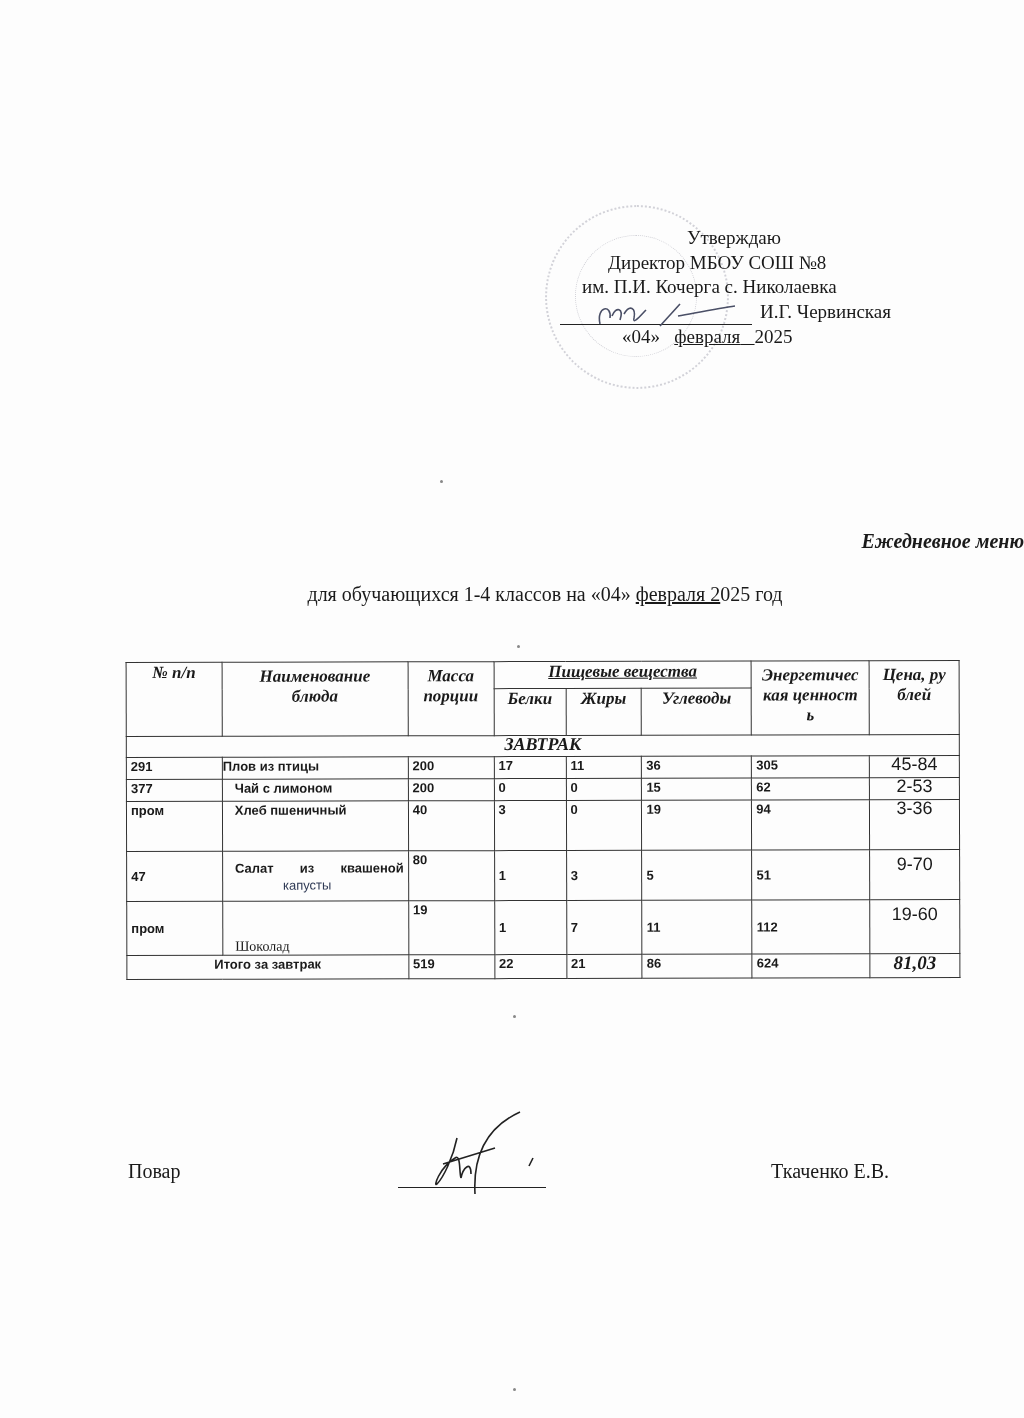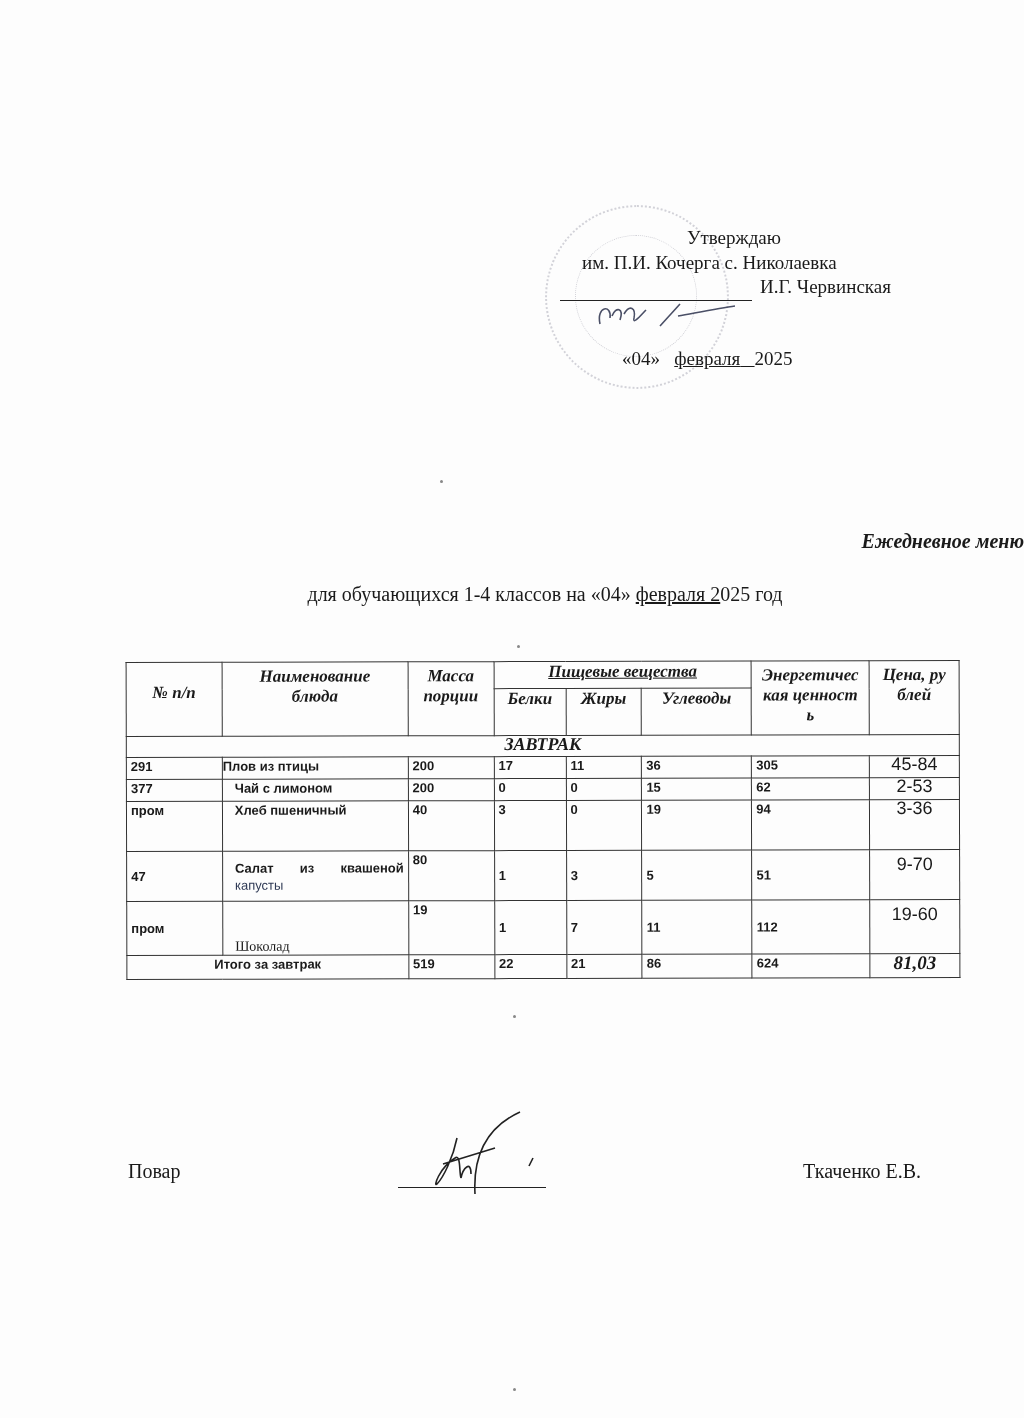--- a/index.html
+++ b/index.html
@@ -10,21 +10,21 @@
   }
   .approve {
     position: absolute; left: 560px; top: 226px; width: 400px;
     font-size: 19px; line-height: 24.5px;
   }
   .approve div { white-space: nowrap; }
   .ap-l1 { padding-left: 127px; }
   .ap-l2 { padding-left: 48px; }
   .ap-l3 { padding-left: 22px; }
   .ap-l4 { padding-left: 0; }
-  .ap-l5 { padding-left: 62px; margin-top: 46px; }
+  .ap-l5 { padding-left: 62px; }
   .sigline { display: inline-block; width: 192px; border-bottom: 1px solid #222; margin-right: 8px; }
   .u { text-decoration: underline; }
   .stamp {
     position: absolute; left: 545px; top: 205px; width: 180px; height: 180px;
     border: 2px dotted #c8c8d0; border-radius: 50%; opacity: .8;
   }
   .stamp-inner {
     position: absolute; left: 575px; top: 235px; width: 120px; height: 120px;
     border: 1.5px dotted #d0d0d6; border-radius: 50%;
   }
@@ -45,37 +45,38 @@
   table.menu td, table.menu th { border: 1.6px solid #333; padding: 0 4px; vertical-align: top; }
   th { font-family: "Liberation Serif", serif; font-style: italic; font-weight: bold; font-size: 17px; line-height: 20px; text-align: center; }
   .hdr1 th { height: 26px; }
   .hdr2 th { height: 46px; }
   .group-ttl { text-decoration: underline; }
   td { font-size: 13px; font-weight: bold; line-height: 17px; }
   .section td { font-family: "Liberation Serif", serif; font-style: italic; font-size: 18px; text-align: center; height: 20px; padding: 0; }
   .price { font-size: 18px; font-weight: normal; text-align: center; }
   .total-price { font-family: "Liberation Serif", serif; font-style: italic; font-size: 19px; text-align: center; }
   .name-wide { text-align: justify; text-align-last: justify; }
-  .name-sub { font-weight: normal; color: #2f3a55; }
+  .name-sub { font-weight: normal; color: #2f3a55; margin-left: 48px; }
   .cook {
     position: absolute; top: 1160px; font-size: 20px;
   }
   .cook-label { left: 128px; }
-  .cook-name { left: 803px; }
+  .cook-name { left: 771px; }
   .cook-line { position: absolute; left: 398px; top: 1187px; width: 148px; border-top: 1.5px solid #222; }
   .sig2 { position: absolute; left: 425px; top: 1108px; }
   .dot { position: absolute; width: 3px; height: 3px; background: #888; border-radius: 50%; }
 </style>
 </head>
 <body>
 
 <div class="stamp"></div>
 <div class="stamp-inner"></div>
 <div class="approve">
   <div class="ap-l1">Утверждаю</div>
+  <div class="ap-l2">Директор МБОУ СОШ №8</div>
   <div class="ap-l3">им. П.И. Кочерга с. Николаевка</div>
   <div class="ap-l4"><span class="sigline">&nbsp;</span><span>И.Г. Червинская</span></div>
   <div class="ap-l5"><span>«04»</span>&nbsp;&nbsp;&nbsp;<span class="u"><span>февраля</span>&nbsp;&nbsp;&nbsp;</span><span>2025</span></div>
 </div>
 <svg class="sig1" width="150" height="40">
   <path d="M10 28 C 6 10, 22 8, 20 22 M22 20 C 26 10, 34 12, 30 24 M34 18 C 40 8, 46 12, 44 22 C 42 30, 52 18, 56 14 M70 30 L 90 8 M88 20 C 110 16, 130 12, 145 10" fill="none" stroke="#4a4f66" stroke-width="1.6"></path>
 </svg>
 
 <div class="title">Ежедневное меню</div>
 <div class="subtitle"><span>для обучающихся 1-4 классов на «04» </span><span class="u">февраля 2</span><span>025 год</span></div>
@@ -86,21 +87,21 @@
       <col style="width:186px">
       <col style="width:86px">
       <col style="width:72px">
       <col style="width:76px">
       <col style="width:110px">
       <col style="width:118px">
       <col style="width:90px">
   </colgroup>
   <tbody>
       <tr class="hdr1">
-    <th rowspan="2" style="vertical-align:top;padding-top:20px">№ п/п</th>
+    <th rowspan="2" style="vertical-align:top;padding-top:0">№ п/п</th>
     <th rowspan="2" style="vertical-align:top;padding:4px 12px 0">Наименование блюда</th>
     <th rowspan="2" style="vertical-align:top;padding-top:4px">Масса порции</th>
     <th colspan="3"><span class="group-ttl">Пищевые вещества</span></th>
     <th rowspan="2" style="vertical-align:top;padding:4px 8px 0;word-break:break-all">Энергетическая ценность</th>
     <th rowspan="2" style="vertical-align:top;padding:4px 10px 12px;word-break:break-all">Цена, рублей</th>
   </tr>
   <tr class="hdr2">
     <th>Белки</th>
     <th>Жиры</th>
     <th>Углеводы</th>

